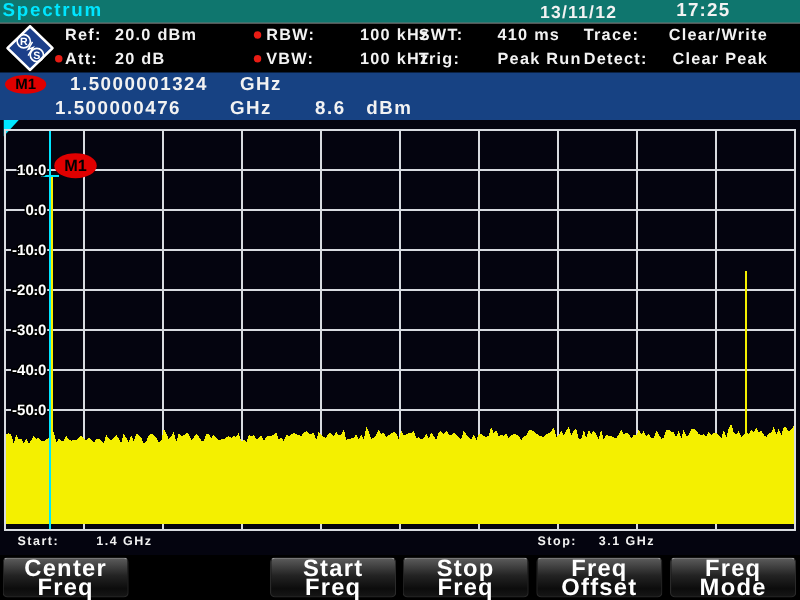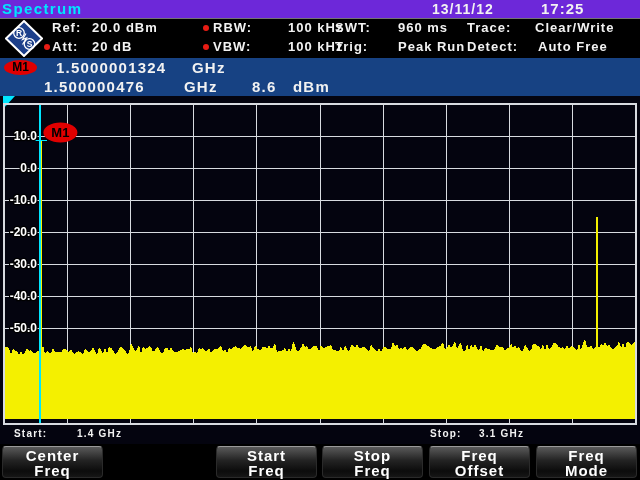--- a/index.html
+++ b/index.html
@@ -1,20 +1,20 @@
 <!DOCTYPE html>
 <html><head>
 <meta charset="utf-8">
 <style>
   html,body{margin:0;padding:0;background:#222;}
   .screen{position:relative;width:640px;height:480px;overflow:hidden;background:#000;
           font-family:"Liberation Sans","DejaVu Sans",sans-serif;font-weight:bold;color:#f2f2f2;}
   .abs{position:absolute;white-space:nowrap;}
   
-  .titlebar{position:absolute;left:0;top:0;width:640px;height:18px;background:#6d28d9;border-bottom:4px solid #737373;}
+  .titlebar{position:absolute;left:0;top:0;width:640px;height:18px;background:#0f766e;border-bottom:4px solid #737373;}
   .t-title{left:2px;top:0;font-size:15px;letter-spacing:1.4px;line-height:18px;color:#00e6ff;}
   .t-date{left:432px;top:0;font-size:14px;letter-spacing:1px;line-height:18px;}
   .t-time{left:541px;top:0;font-size:15px;letter-spacing:1px;line-height:18px;}
   
   .header{position:absolute;left:0;top:19px;width:640px;height:39px;background:#000;}
   .h{font-size:13px;letter-spacing:1px;line-height:16px;}
   .bullet{position:absolute;width:6px;height:6px;border-radius:50%;background:#e81c14;}
   .logo{position:absolute;left:5px;top:1px;}
   
   .markerbar{position:absolute;left:0;top:58px;width:640px;height:38px;background:#174283;}
@@ -23,21 +23,21 @@
          color:#000;font-size:12px;line-height:15px;text-align:center;letter-spacing:0;}
   
   .graph{position:absolute;left:0;top:96px;width:640px;height:348px;background:#04040f;}
   
   .axis{font-size:10px;letter-spacing:1.2px;line-height:17px;}
   
   .softkeys{position:absolute;left:0;top:444px;width:640px;height:36px;background:#000;}
   .key{position:absolute;top:2px;width:101px;height:32px;border-radius:4px;box-sizing:border-box;
        background:linear-gradient(180deg,#5a5a5a 0%,#232323 45%,#0c0c0c 80%,#161616 100%);
        border:1px solid #2a2a2a;border-top-color:#9a9a9a;color:#fff;
-       font-size:15px;letter-spacing:1px;line-height:15px;text-align:center;padding-top:1px;cursor:pointer;}
+       font-size:19px;letter-spacing:1px;line-height:15px;text-align:center;padding-top:1px;cursor:pointer;}
 </style>
 </head>
 <body>
 
 <div class="screen">
 
   <div class="titlebar">
     <span class="abs t-title">Spectrum</span>
     <span class="abs t-date">13/11/12</span>
     <span class="abs t-time">17:25</span>
@@ -52,34 +52,34 @@
       <text x="24.5" y="27.3" text-anchor="middle" font-size="8.5" font-weight="bold" fill="#fff">S</text>
       <path d="M21 13.5 L17.5 19.5 L21.5 18 L17.5 24.5" stroke="#fff" stroke-width="1.2" fill="none"></path>
     </svg>
 
     <span class="abs h" style="left:52px;top:1px">Ref:</span>
     <span class="abs h" style="left:92px;top:1px">20.0 dBm</span>
     <span class="bullet" style="left:203px;top:6px"></span>
     <span class="abs h" style="left:213px;top:1px">RBW:</span>
     <span class="abs h" style="left:288px;top:1px">100 kHz</span>
     <span class="abs h" style="left:335px;top:1px">SWT:</span>
-    <span class="abs h" style="left:398px;top:1px">960 ms</span>
+    <span class="abs h" style="left:398px;top:1px">410 ms</span>
     <span class="abs h" style="left:467px;top:1px">Trace:</span>
     <span class="abs h" style="left:535px;top:1px">Clear/Write</span>
 
     <span class="bullet" style="left:44px;top:25px"></span>
     <span class="abs h" style="left:52px;top:20px">Att:</span>
     <span class="abs h" style="left:92px;top:20px">20 dB</span>
     <span class="bullet" style="left:203px;top:25px"></span>
     <span class="abs h" style="left:213px;top:20px">VBW:</span>
     <span class="abs h" style="left:288px;top:20px">100 kHz</span>
     <span class="abs h" style="left:335px;top:20px">Trig:</span>
     <span class="abs h" style="left:398px;top:20px">Peak Run</span>
     <span class="abs h" style="left:467px;top:20px">Detect:</span>
-    <span class="abs h" style="left:538px;top:20px">Auto Free</span>
+    <span class="abs h" style="left:538px;top:20px">Clear Peak</span>
   </div>
 
   <div class="markerbar">
     <span class="abs m" style="left:8px;top:1px">C</span>
     <span class="abs m" style="left:56px;top:1px">1.5000001324</span>
     <span class="abs m" style="left:192px;top:1px">GHz</span>
     <span class="badge">M1</span>
     <span class="abs m" style="left:44px;top:20px">1.500000476</span>
     <span class="abs m" style="left:184px;top:20px">GHz</span>
     <span class="abs m" style="left:252px;top:20px">8.6</span>

